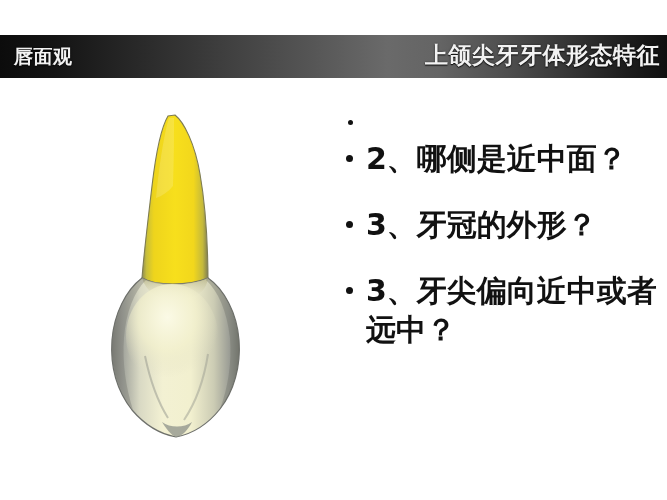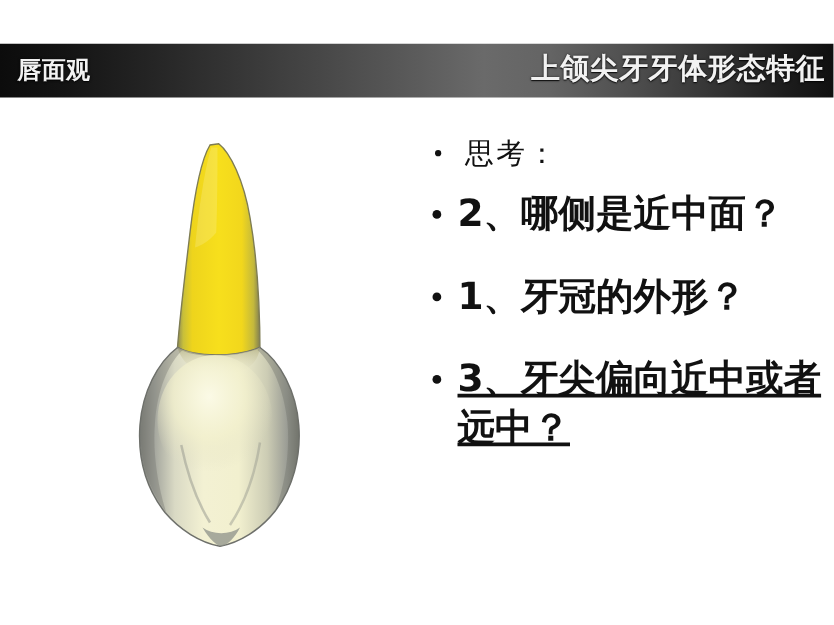--- a/index.html
+++ b/index.html
@@ -129,21 +129,20 @@
     margin-right: 13px;
   }
   .row-q .bullet-text {
     font-size: 30px;
     line-height: 39px;
     font-weight: bold;
     letter-spacing: 0px;
   }
   #row-q3 {
     margin-bottom: 16px;
-    text-decoration: underline;
   }
 </style>
 </head>
 <body>
 
 <div id="slide">
 
   <div id="header-bar">
     <div class="header-title" id="header-left">唇面观</div>
     <div class="header-title" id="header-right">上颌尖牙牙体形态特征</div>
@@ -217,31 +216,30 @@
 
       <path d="M 112 178 C 128 189, 141 213, 143 240 C 145 266, 138 291, 124 309
                C 132 288, 136 262, 134 238 C 131 211, 122 191, 110 180 Z" fill="#6f7169" opacity="0.38"></path>
     </svg>
   </div>
 
   <div id="bullet-list">
 
     <div class="bullet-row" id="row-prompt">
       <span class="bullet-dot"></span>
-      <span class="bullet-text">思考：</span>
     </div>
 
     <div class="bullet-row row-q" id="row-q1">
       <span class="bullet-dot"></span>
       <span class="bullet-text">2、哪侧是近中面？</span>
     </div>
 
     <div class="bullet-row row-q" id="row-q2">
       <span class="bullet-dot"></span>
-      <span class="bullet-text">1、牙冠的外形？</span>
+      <span class="bullet-text">3、牙冠的外形？</span>
     </div>
 
     <div class="bullet-row row-q" id="row-q3">
       <span class="bullet-dot"></span>
       <span class="bullet-text">3、牙尖偏向近中或者远中？</span>
     </div>
 
   </div>
 
 </div>

